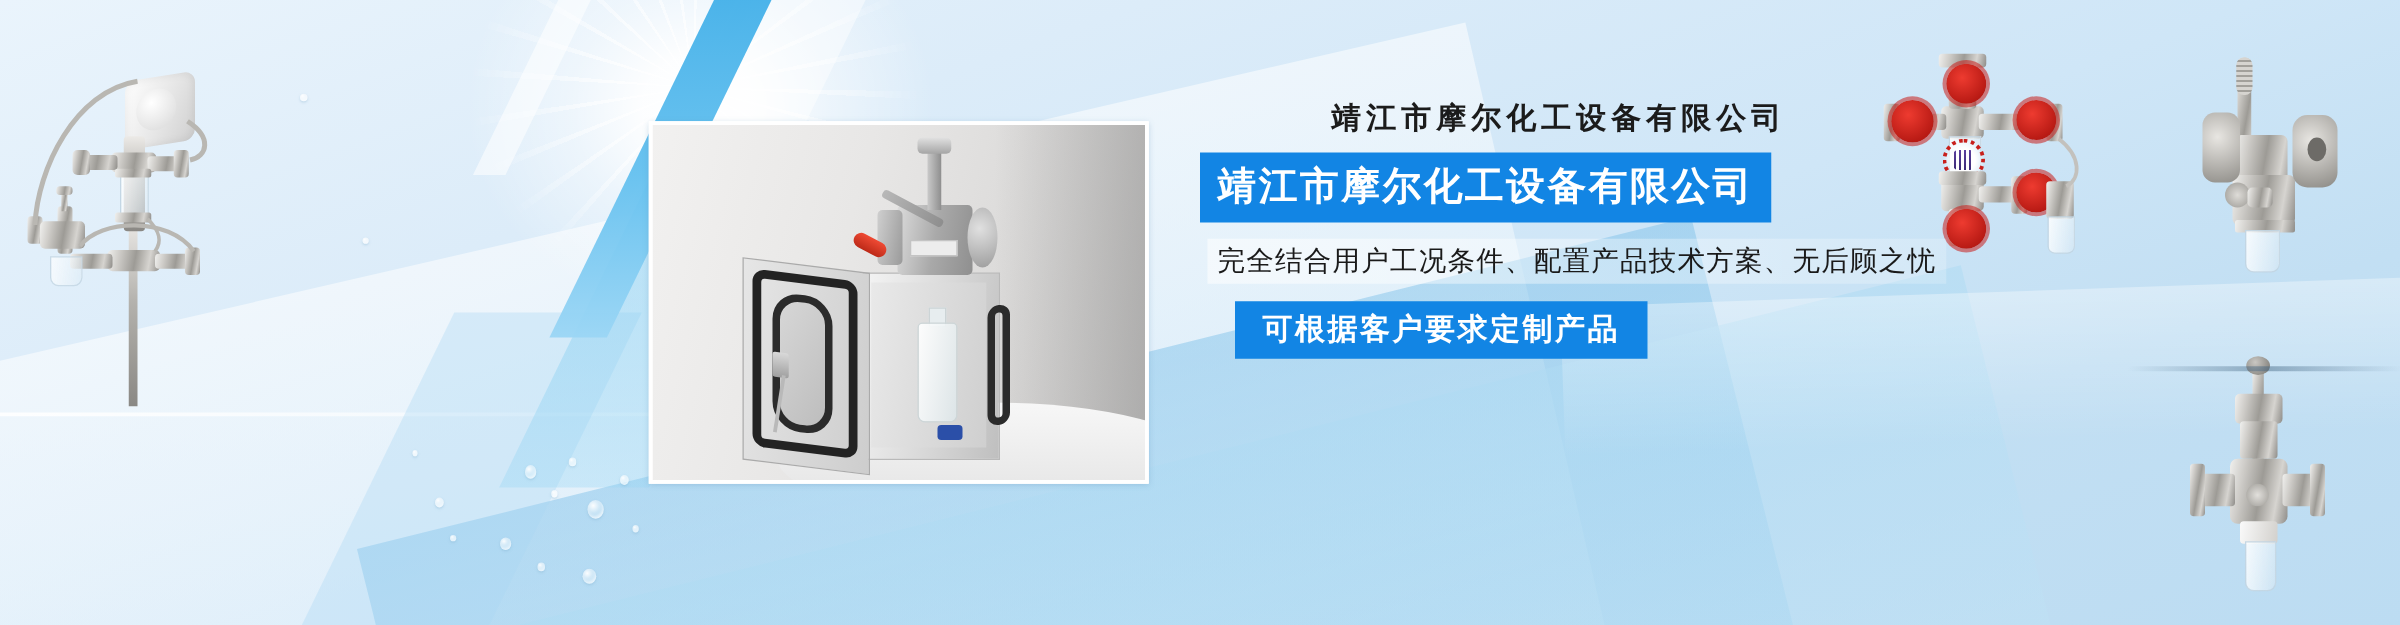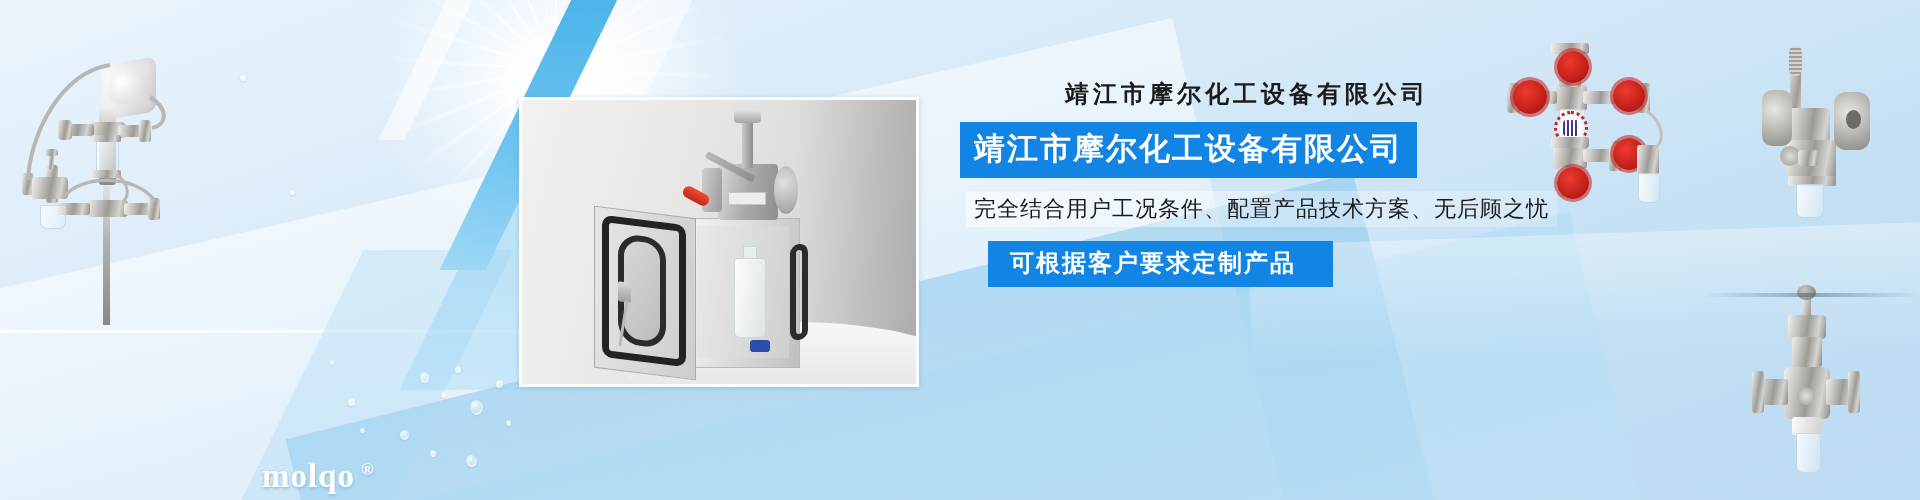--- a/index.html
+++ b/index.html
@@ -158,21 +158,21 @@
   .hl-bar{
     background:#1285e4;color:#fff;display:inline-block;
     font-weight:700;letter-spacing:2px;white-space:nowrap;
   }
   #headline{font-size:31px;padding:6px 14px 8px 14px;margin-bottom:13px;}
   #subline{
     font-size:22px;color:#1a1a1a;letter-spacing:1px;white-space:nowrap;
     background:linear-gradient(90deg,rgba(255,255,255,.55),rgba(255,255,255,.2));
     padding:3px 8px;margin:0 0 14px 6px;display:inline-block;
   }
-  #cta{font-size:24px;padding:6px 37px 8px 22px;margin-left:28px;margin-bottom:12px;}
+  #cta{font-size:24px;padding:6px 22px 8px 22px;margin-left:28px;margin-bottom:12px;}
   #en-desc{
     font-family:"Liberation Serif","DejaVu Serif",serif;
     font-size:8.5px;line-height:14px;letter-spacing:.35px;color:#4c5a66;
     width:408px;margin-left:6px;text-transform:uppercase;
   }
 
   
   #watermark{
     position:absolute;left:262px;top:458px;
     font-family:"Liberation Serif","DejaVu Serif",serif;
@@ -370,17 +370,14 @@
     <h1 id="company-title">靖江市摩尔化工设备有限公司</h1>
 
     <div class="hl-bar" id="headline">靖江市摩尔化工设备有限公司</div>
 
     <div id="subline">完全结合用户工况条件、配置产品技术方案、无后顾之忧</div>
 
     <div class="hl-bar" id="cta">可根据客户要求定制产品</div>
 
   </div>
 
-  <div id="watermark">
-    <span>molqo</span><span class="reg">®</span>
-  </div>
 
 </div>
 
 </body></html>

